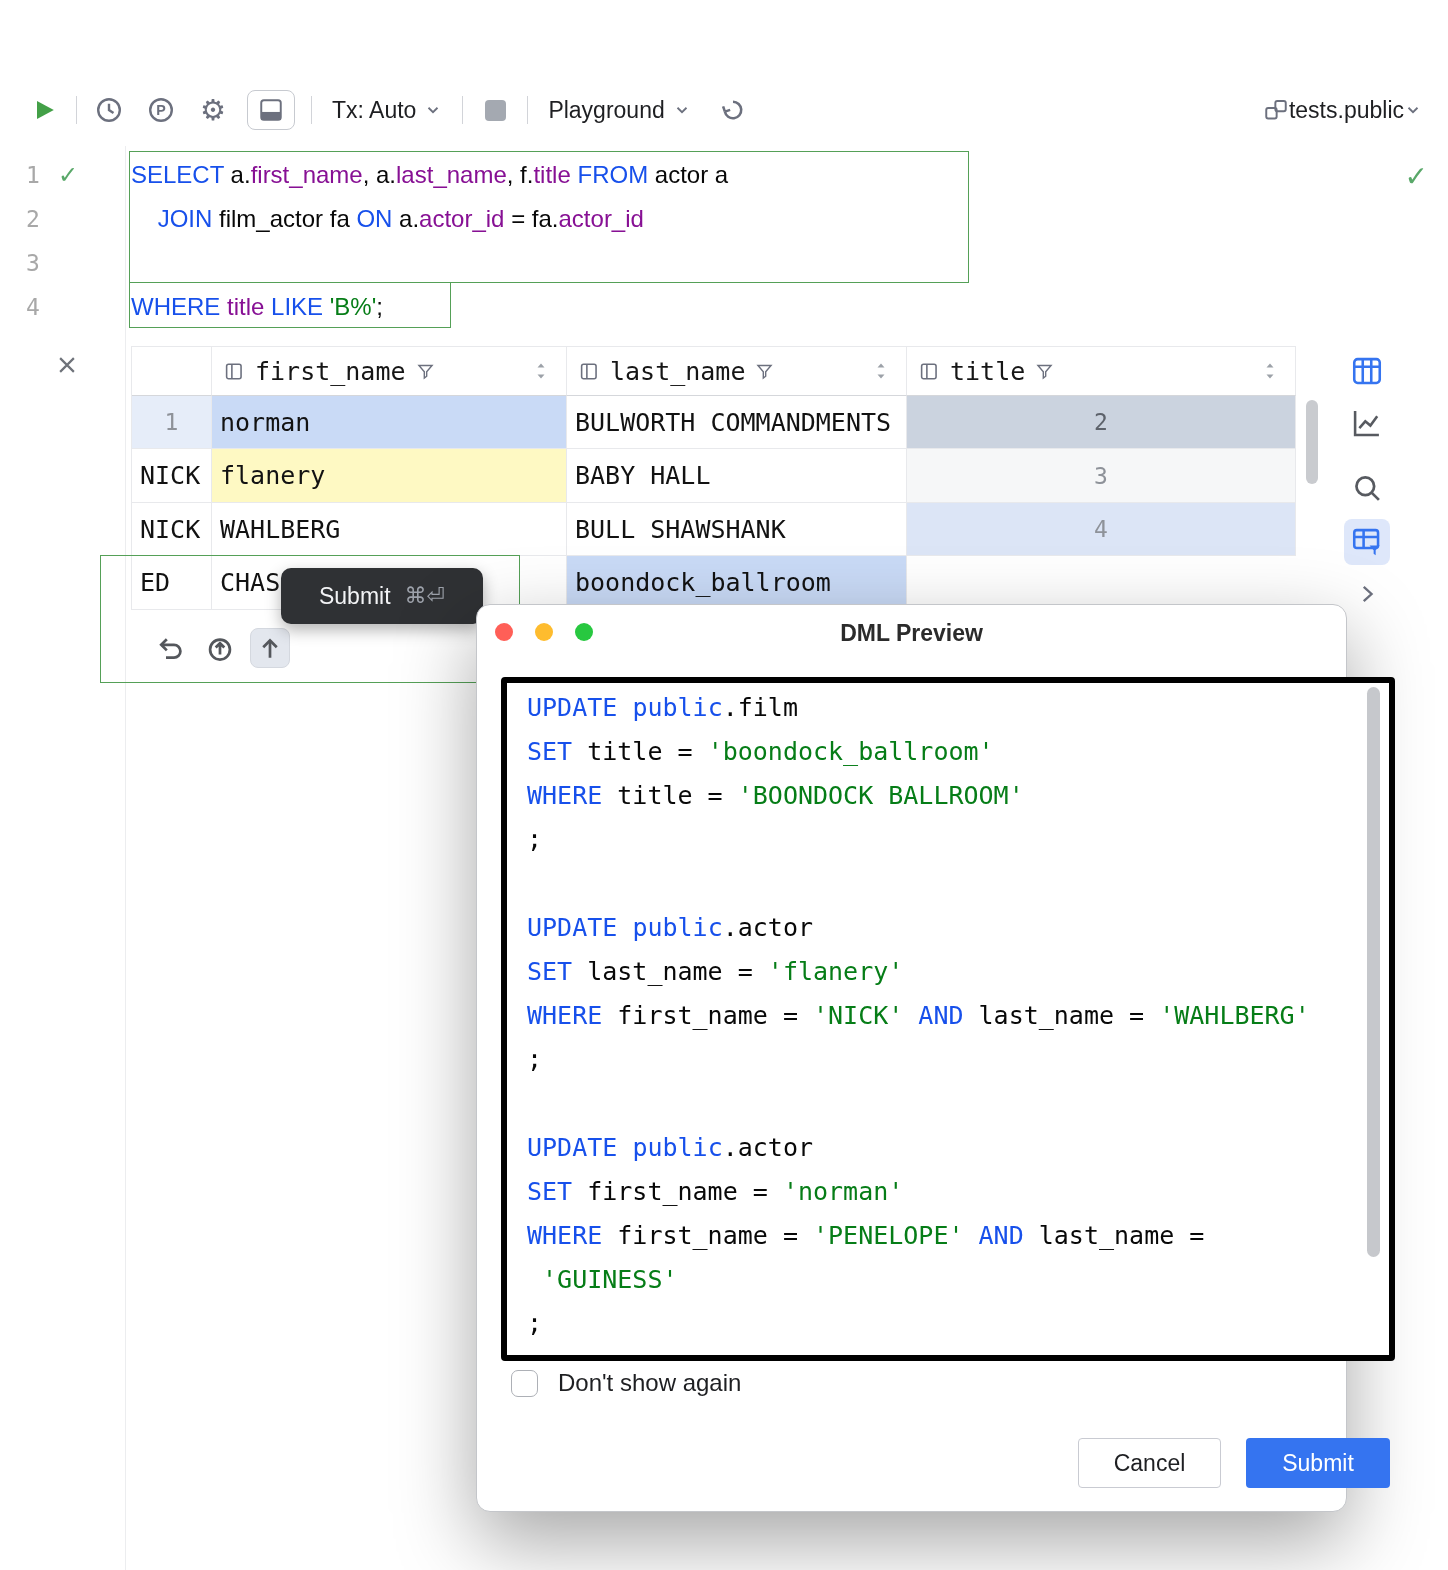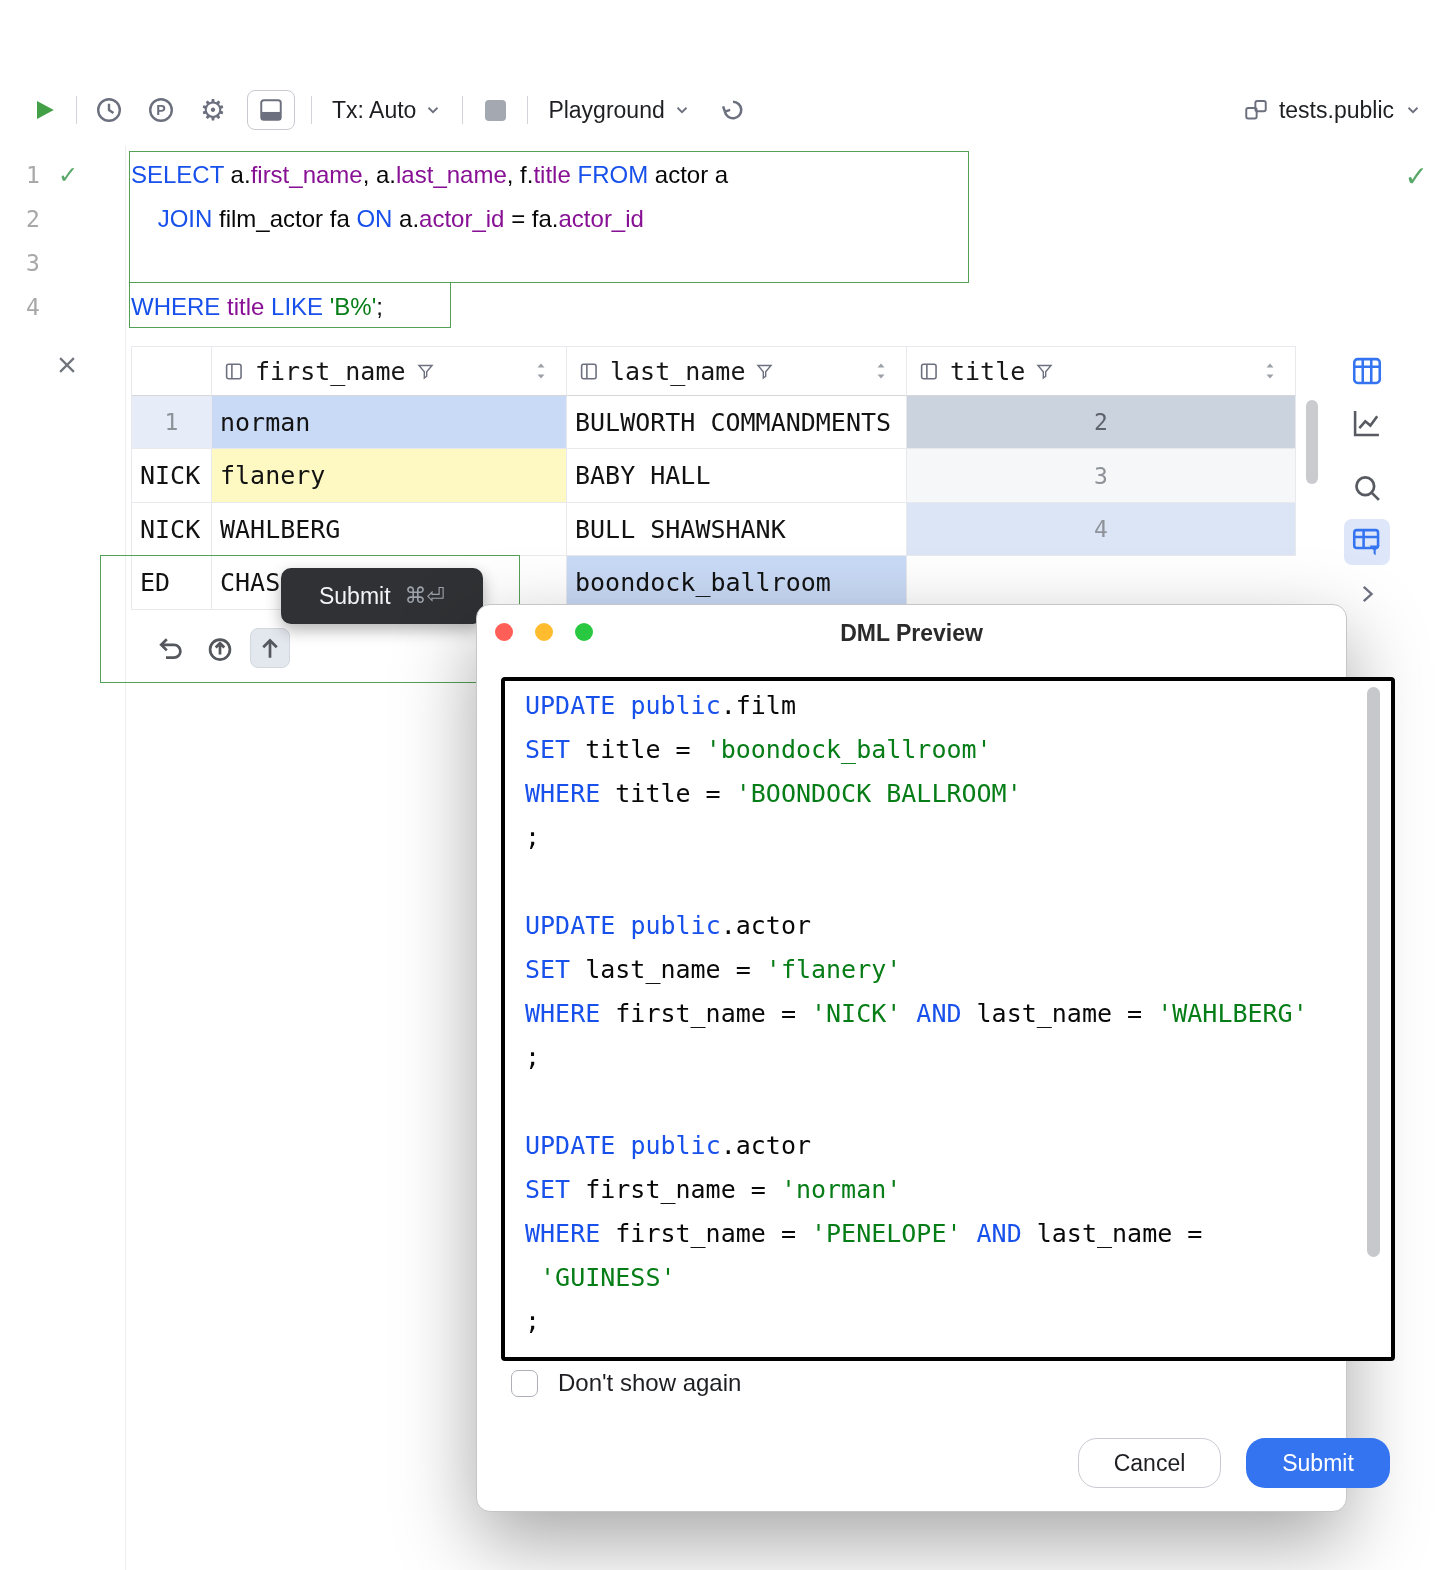--- a/index.html
+++ b/index.html
@@ -21,21 +21,21 @@
   .tab-underline{position:absolute;left:0;bottom:-1px;width:372px;height:4px;background:#80848D}
 
   
   .toolbar{position:absolute;top:74px;left:0;width:100%;height:72px;display:flex;align-items:center;padding:0 26px}
   .tbtn{display:flex;align-items:center;justify-content:center;width:36px;height:36px;border-radius:6px;cursor:pointer;flex:none}
   .tdiv{width:1px;height:28px;background:#D2D4D9;margin:0 14px;flex:none}
   .gear-glyph{font-size:29px;color:var(--icon);line-height:1}
   .panel-toggle{width:48px;height:40px;border:1px solid #C7CAD0;border-radius:8px;display:flex;align-items:center;justify-content:center;margin:0 2px;background:#fff;cursor:pointer;flex:none}
   .drop{display:flex;align-items:center;gap:8px;font-size:23px;color:#1E1F22;cursor:pointer;flex:none;padding:0 6px}
   .stop-square{width:21px;height:21px;background:#A4A9B1;border-radius:4px}
-  .schema-select{margin-left:auto;display:flex;align-items:center;gap:10px;font-size:23px;color:#1E1F22;cursor:pointer;flex:none}
+  .schema-select{margin-left:auto;display:flex;align-items:center;font-size:23px;color:#1E1F22;cursor:pointer;flex:none}
 
   
   .editor{position:absolute;top:146px;left:0;width:100%;height:202px}
   .v-divider{position:absolute;left:125px;top:146px;bottom:0;width:1px;background:#ECEDEF;z-index:1}
   .ed-line{position:absolute;left:0;right:0;height:44px;display:flex;align-items:center;z-index:2}
   .lnum{position:absolute;left:26px;width:36px;font-family:var(--mono);font-size:23px;color:#A8A8A8}
   .lmark{position:absolute;left:58px;color:var(--green);font-size:24px;font-weight:bold}
   .lcode{position:absolute;left:131px;font-family:Liberation Sans, sans-serif;font-size:24px;white-space:pre;color:var(--pl)}
   .qbox{position:absolute;border:1.5px solid var(--boxgreen);z-index:1}
   .qbox1{left:129px;top:5px;width:840px;height:132px}
@@ -61,27 +61,27 @@
   .mini-bg{background:#E3E7EE;border:1px solid #D4D8DF}
   .tooltip{position:absolute;left:281px;top:222px;width:202px;height:56px;background:#2F3134;border-radius:10px;display:flex;align-items:center;justify-content:center;gap:14px;z-index:30;box-shadow:0 6px 16px rgba(0,0,0,.3)}
   .tooltip .tl{color:#F2F3F5;font-size:23px}
   .tooltip .ts{color:#9DA2AB;font-size:22px}
 
   
   .dialog{position:absolute;left:476px;top:604px;width:871px;height:908px;background:#fff;border-radius:14px;border:1px solid #C4C6CA;box-shadow:0 30px 80px rgba(0,0,0,.35);z-index:40}
   .tl-dot{position:absolute;top:18px;width:18px;height:18px;border-radius:50%;cursor:pointer}
   .tl-red{left:18px;background:#FF5F57}.tl-yel{left:58px;background:#FEBC2E}.tl-grn{left:98px;background:#28C840}
   .dlg-title{position:absolute;top:15px;left:0;right:0;text-align:center;font-size:23px;font-weight:700;color:#2B2B2B}
-  .dlg-code{position:absolute;left:24px;top:72px;width:894px;height:684px;border:4px solid #000000;border-radius:4px;padding:3px 0 0 20px;overflow:hidden;background:#fff}
+  .dlg-code{position:absolute;left:24px;top:72px;width:894px;height:684px;border:6px solid #000000;border-radius:4px;padding:3px 0 0 20px;overflow:hidden;background:#fff}
   .code-line{font-family:var(--mono);font-size:25px;line-height:44px;white-space:pre;color:var(--pl)}
   .dlg-scroll{position:absolute;left:890px;top:82px;width:13px;height:570px;background:#C6C8CC;border-radius:7px;cursor:pointer}
   .dlg-check-row{position:absolute;left:34px;top:764px;display:flex;align-items:center;gap:20px}
   .checkbox{width:27px;height:27px;border:1.5px solid #ADB0B6;border-radius:7px;background:#fff;cursor:pointer;flex:none}
   .check-label{font-size:24px;color:#1E1F22}
-  .btn{position:absolute;top:833px;height:50px;border-radius:19px;display:flex;align-items:center;justify-content:center;font-size:23px;cursor:pointer}
+  .btn{position:absolute;top:833px;height:50px;border-radius:4px;display:flex;align-items:center;justify-content:center;font-size:23px;cursor:pointer}
   .btn-cancel{left:601px;width:143px;background:#fff;border:1px solid #C9CBD2;color:#1E1F22}
   .btn-submit{left:769px;width:144px;background:var(--accent);color:#fff}
 </style>
 </head>
 <body>
 
 <div class="app">
 
 
   <div class="toolbar">

